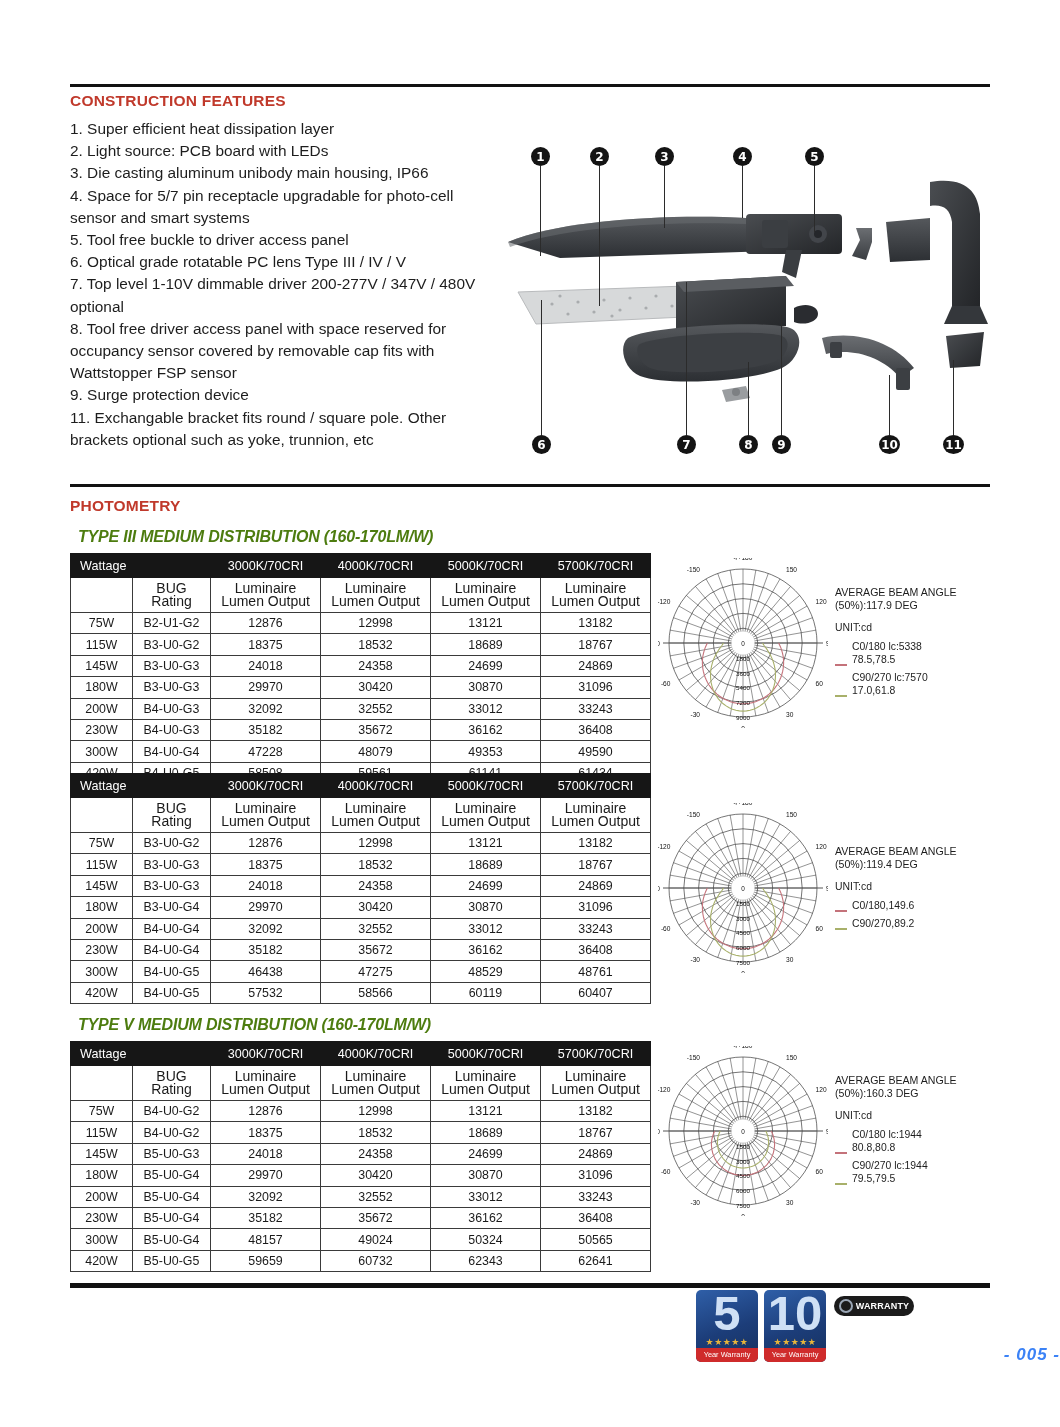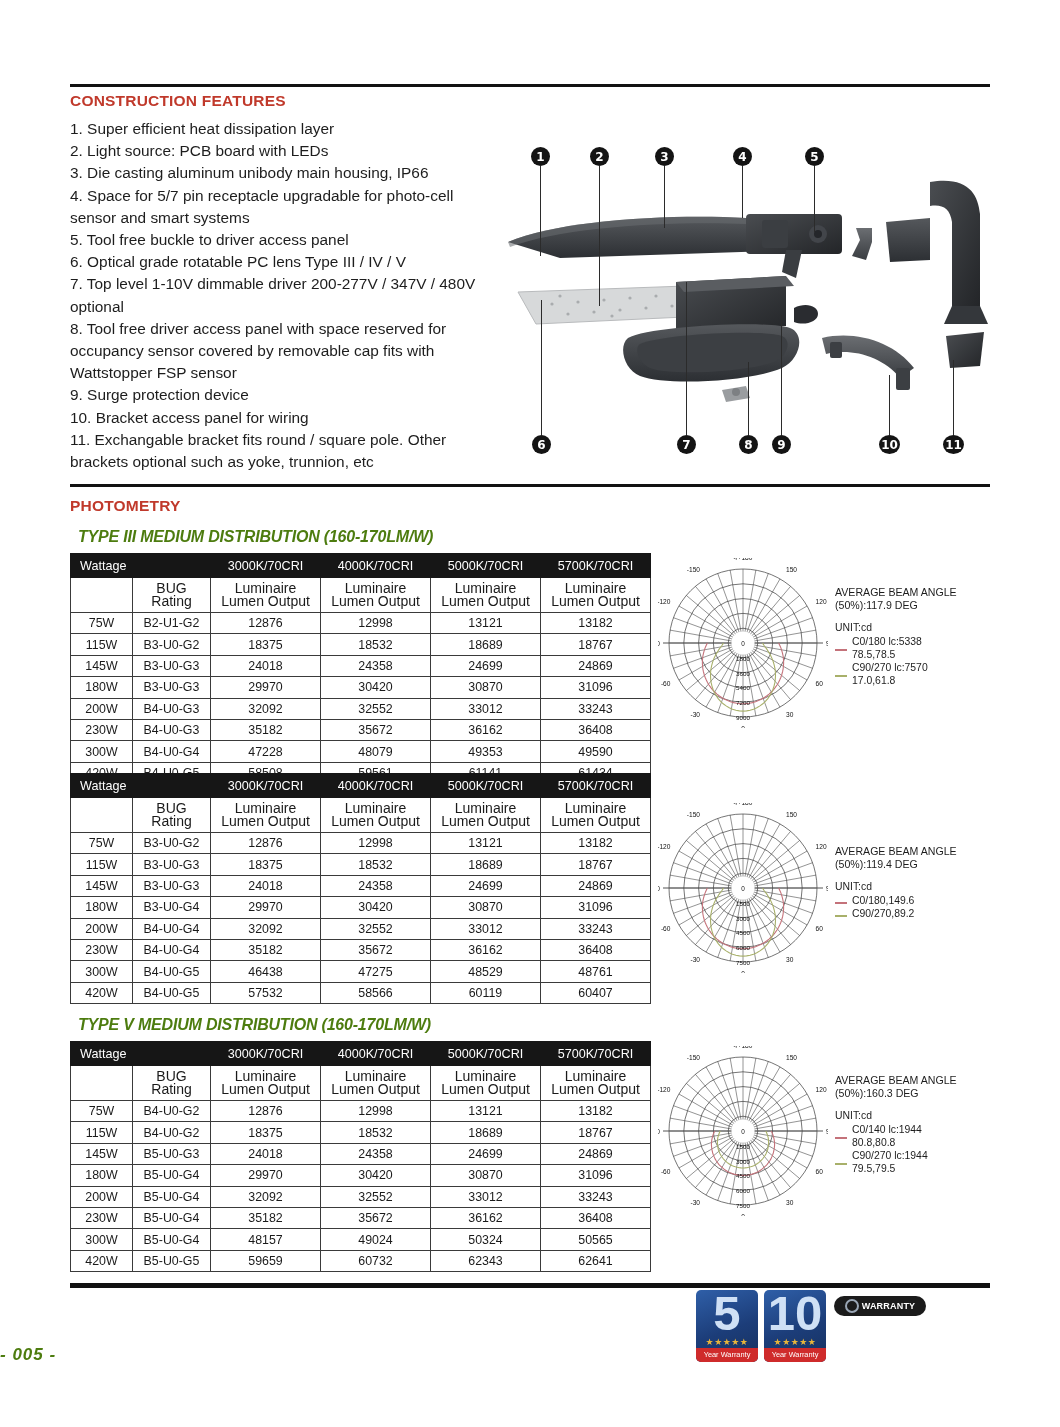--- a/index.html
+++ b/index.html
@@ -77,28 +77,28 @@
   col.c-bug{width:78px;}
   col.c-lum{width:110px;}
 
   
   .polar-wrap{position:absolute;}
   .legend{
     position:absolute;font-size:10.4px;color:#1d1d1d;line-height:13.2px;width:185px;
   }
   .legend .ttl{font-size:10.6px;}
   .legend .unit{margin-top:9px;}
-  .legend .row{display:flex;align-items:center;}
+  .legend .row{display:flex;align-items:flex-end;margin-top:5px;}
   .legend .swatch{width:12px;height:2px;margin-top:5px;margin-right:5px;flex:0 0 auto;}
   .legend .row .txt{line-height:13px;}
 
   
   .pagenum{
-    position:absolute;left:0;top:1345px;width:1060px;text-align:left;
-    font-size:17px;font-style:italic;font-weight:bold;color:#4d7c0f;letter-spacing:1px;
+    position:absolute;left:0;top:1345px;width:1060px;text-align:right;
+    font-size:17px;font-style:italic;font-weight:bold;color:#3b82f6;letter-spacing:1px;
   }
   .badges{position:absolute;left:696px;top:1290px;width:220px;height:86px;}
   .wbadge{
     position:absolute;top:0;width:62px;height:72px;border-radius:5px;
     background:linear-gradient(160deg,#2f5fa8 0%,#1c3d79 55%,#16315f 100%);
     overflow:hidden;
   }
   .wbadge .num{
     position:absolute;top:-6px;left:0;width:100%;text-align:center;
     font-size:49px;font-weight:bold;color:#cfe0f5;font-family:"Liberation Sans",sans-serif;
@@ -106,21 +106,21 @@
   }
   .wbadge .stars{
     position:absolute;bottom:15px;left:0;width:100%;text-align:center;
     font-size:9px;color:#e8b53a;letter-spacing:0.5px;
   }
   .wbadge .yw{
     position:absolute;bottom:0;left:0;width:100%;height:14px;background:#cf2b2b;
     color:#fff;font-size:7.4px;text-align:center;line-height:14px;
   }
   .wpill{
-    position:absolute;left:138px;top:6px;width:92px;height:20px;border-radius:10px;
+    position:absolute;left:138px;top:6px;width:80px;height:20px;border-radius:10px;
     background:#1b1b1b;color:#fff;font-size:9px;font-weight:bold;
     display:flex;align-items:center;justify-content:center;letter-spacing:.2px;
   }
   .wpill .ring{
     width:10px;height:10px;border-radius:50%;border:2px solid #9aa6b5;
     margin-right:3px;flex:0 0 auto;
   }
 </style>
 </head>
 <body>
@@ -135,21 +135,20 @@
     <ul id="feature-list">
         <li>1. Super efficient heat dissipation layer</li>
         <li>2. Light source: PCB board with LEDs</li>
         <li>3. Die casting aluminum unibody main housing, IP66</li>
         <li>4. Space for 5/7 pin receptacle upgradable for photo-cell sensor and smart systems</li>
         <li>5. Tool free buckle to driver access panel</li>
         <li>6. Optical grade rotatable PC lens Type III / IV / V</li>
         <li>7. Top level 1-10V dimmable driver 200-277V / 347V / 480V optional</li>
         <li>8. Tool free driver access panel with space reserved for occupancy sensor covered by removable cap fits with Wattstopper FSP sensor</li>
         <li>9. Surge protection device</li>
-        <li>10. Bracket access panel for wiring</li>
         <li>11. Exchangable bracket fits round / square pole. Other brackets optional such as yoke, trunnion, etc</li>
       </ul>
   </div>
 
   <div class="diagram">
     <svg width="500" height="360" viewBox="0 0 500 360">
       <defs>
         <linearGradient id="gm" x1="0" y1="0" x2="0" y2="1">
           <stop offset="0" stop-color="#55585c"></stop>
             <stop offset="1" stop-color="#2c2f33"></stop>
@@ -760,21 +759,21 @@
             <text x="41.999999999999964" y="158.5499814951862" text-anchor="end" font-size="6.6" fill="#111" font-family="Liberation Sans, sans-serif">-30</text>
             <text x="128" y="158.54998149518622" text-anchor="start" font-size="6.6" fill="#111" font-family="Liberation Sans, sans-serif">30</text>
             <text x="85" y="173" text-anchor="middle" font-size="6.6" fill="#111" font-family="Liberation Sans, sans-serif">0</text>
           </svg></div>
         <div class="legend" style="left: 765px; top: 58px;">
           <div class="ttl">AVERAGE BEAM ANGLE</div>
           <div class="ttl">(50%):160.3 DEG</div>
           <div class="unit">UNIT:cd</div>
           <div class="row">
             <span class="swatch" style="background:#c4727a"></span>
-            <span class="txt"><span>C0/140 lc:1944</span><br><span>80.8,80.8</span></span>
+            <span class="txt"><span>C0/180 lc:1944</span><br><span>80.8,80.8</span></span>
           </div>
           <div class="row">
             <span class="swatch" style="background:#a8b06a"></span>
             <span class="txt"><span>C90/270 lc:1944</span><br><span>79.5,79.5</span></span>
           </div>
         </div>
       </div>
     </div>
 
   <div class="rule-bottom"></div>

